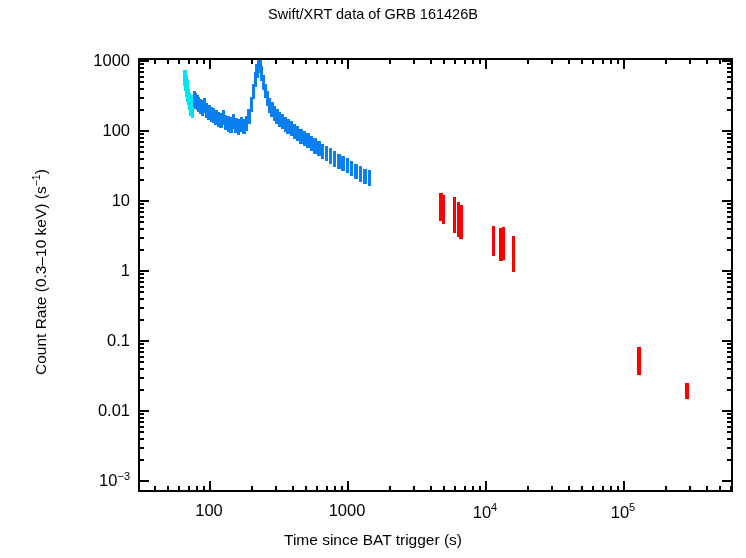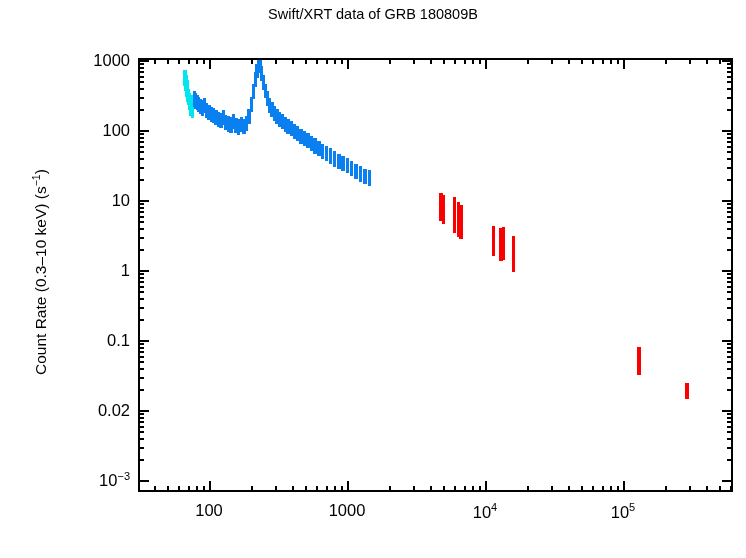--- a/index.html
+++ b/index.html
@@ -41,21 +41,21 @@
                 transform:rotate(-90deg);transform-origin:center center;}
   .axis-title-y sup{font-size:10.5px;vertical-align:super;}
 
   .pt{position:absolute;}
 </style>
 </head>
 <body>
 
 <div id="stage">
 
-  <div class="title">Swift/XRT data of GRB 180809B</div>
+  <div class="title">Swift/XRT data of GRB 161426B</div>
 
   <div id="frame"></div>
   <div id="plotclip">
       <div class="pt" style="left: 43.3983px; top: 9.98673px; width: 3.4px; height: 15.6705px; background: rgb(0, 229, 238);"></div>
       <div class="pt" style="left: 44.2862px; top: 15.0269px; width: 3.4px; height: 16.0319px; background: rgb(0, 229, 238);"></div>
       <div class="pt" style="left: 45.1612px; top: 19.8798px; width: 3.4px; height: 16.7217px; background: rgb(0, 229, 238);"></div>
       <div class="pt" style="left: 46.0235px; top: 25.6572px; width: 3.4px; height: 16.487px; background: rgb(0, 229, 238);"></div>
       <div class="pt" style="left: 46.8737px; top: 28.6255px; width: 3.4px; height: 16.0536px; background: rgb(0, 229, 238);"></div>
       <div class="pt" style="left: 47.7119px; top: 32.7965px; width: 3.4px; height: 16.9011px; background: rgb(0, 229, 238);"></div>
       <div class="pt" style="left: 48.5386px; top: 35.6047px; width: 3.4px; height: 17.3827px; background: rgb(0, 229, 238);"></div>
@@ -334,19 +334,20 @@
   <div id="ticklabels">
       <div class="xlab" style="left: 209px; top: 501px;"><span>100</span></div>
       <div class="xlab" style="left: 347px; top: 501px;"><span>1000</span></div>
       <div class="xlab" style="left: 485px; top: 501px;"><span>10</span><sup>4</sup></div>
       <div class="xlab" style="left: 623px; top: 501px;"><span>10</span><sup>5</sup></div>
       <div class="ylab" style="left: 56px; width: 74px; top: 60px;"><span>1000</span></div>
       <div class="ylab" style="left: 56px; width: 74px; top: 130px;"><span>100</span></div>
       <div class="ylab" style="left: 56px; width: 74px; top: 200px;"><span>10</span></div>
       <div class="ylab" style="left: 56px; width: 74px; top: 270px;"><span>1</span></div>
       <div class="ylab" style="left: 56px; width: 74px; top: 340px;"><span>0.1</span></div>
-      <div class="ylab" style="left: 56px; width: 74px; top: 410px;"><span>0.02</span></div>
+      <div class="ylab" style="left: 56px; width: 74px; top: 410px;"><span>0.01</span></div>
       <div class="ylab" style="left: 56px; width: 74px; top: 480px;"><span>10</span><sup>−3</sup></div>
     </div>
 
+  <div class="axis-title-x">Time since BAT trigger (s)</div>
   <div class="axis-title-y"><span>Count Rate (0.3–10 keV) (s</span><sup>−1</sup><span>)</span></div>
 
 </div>
 
 </body></html>

